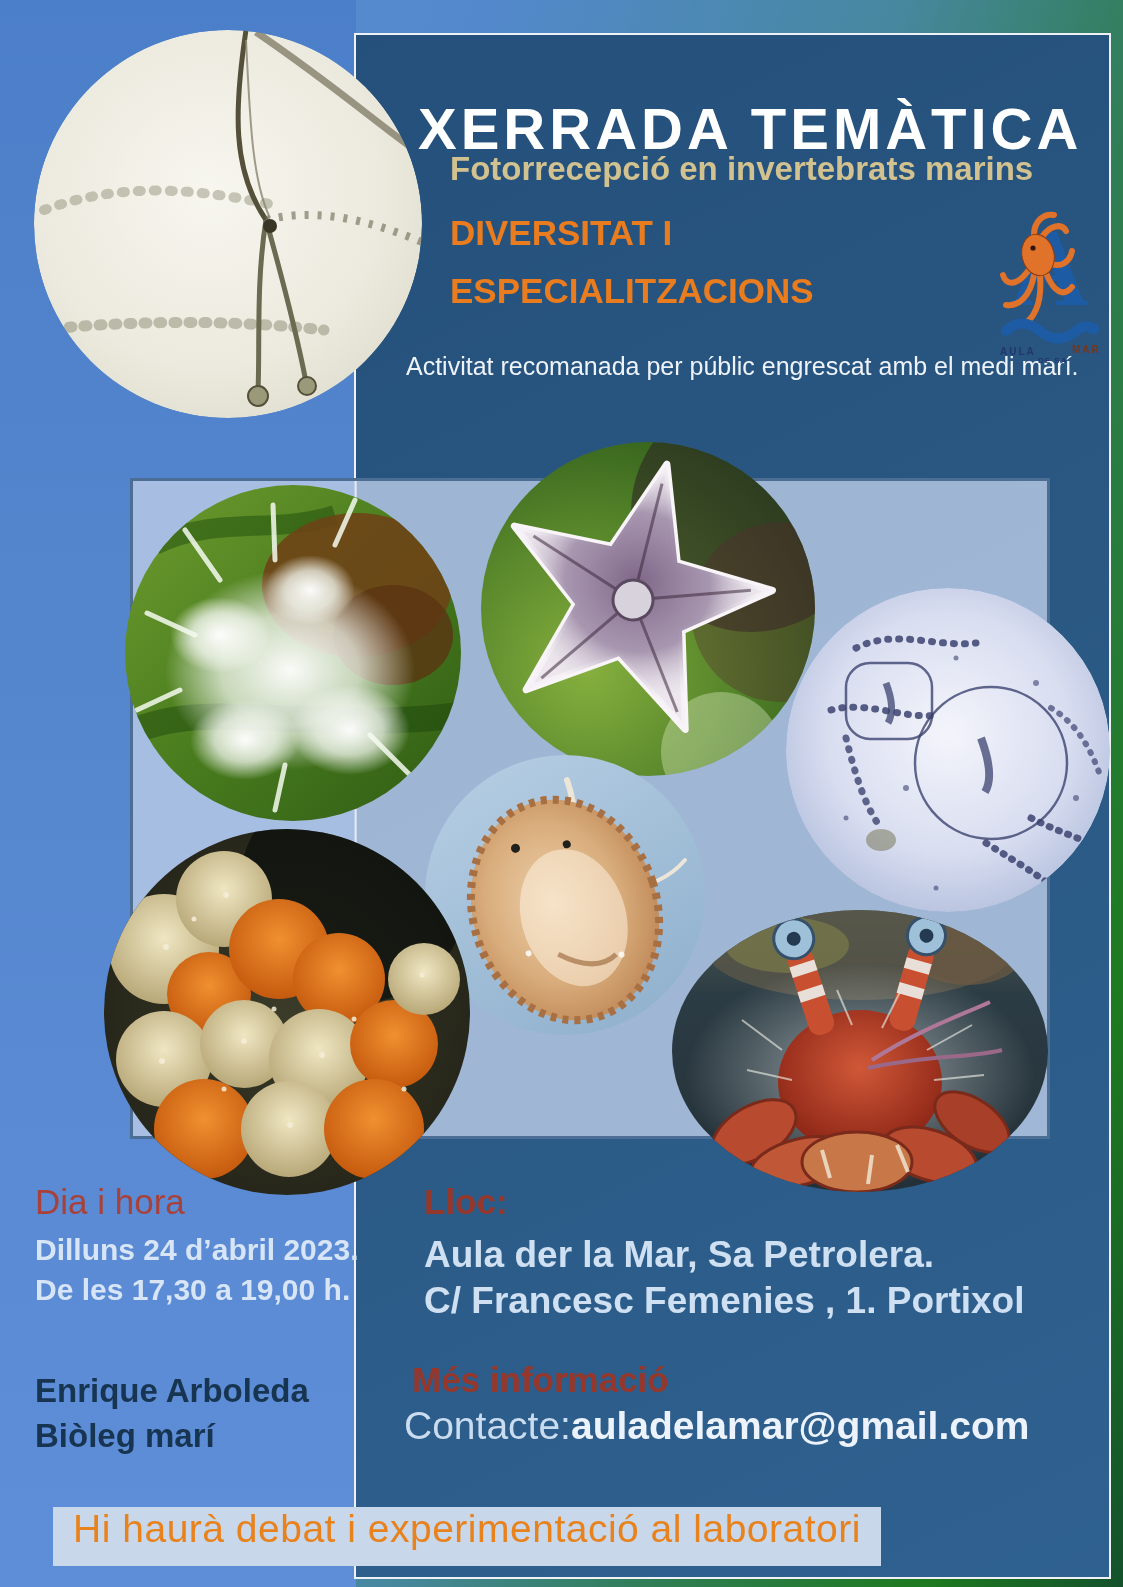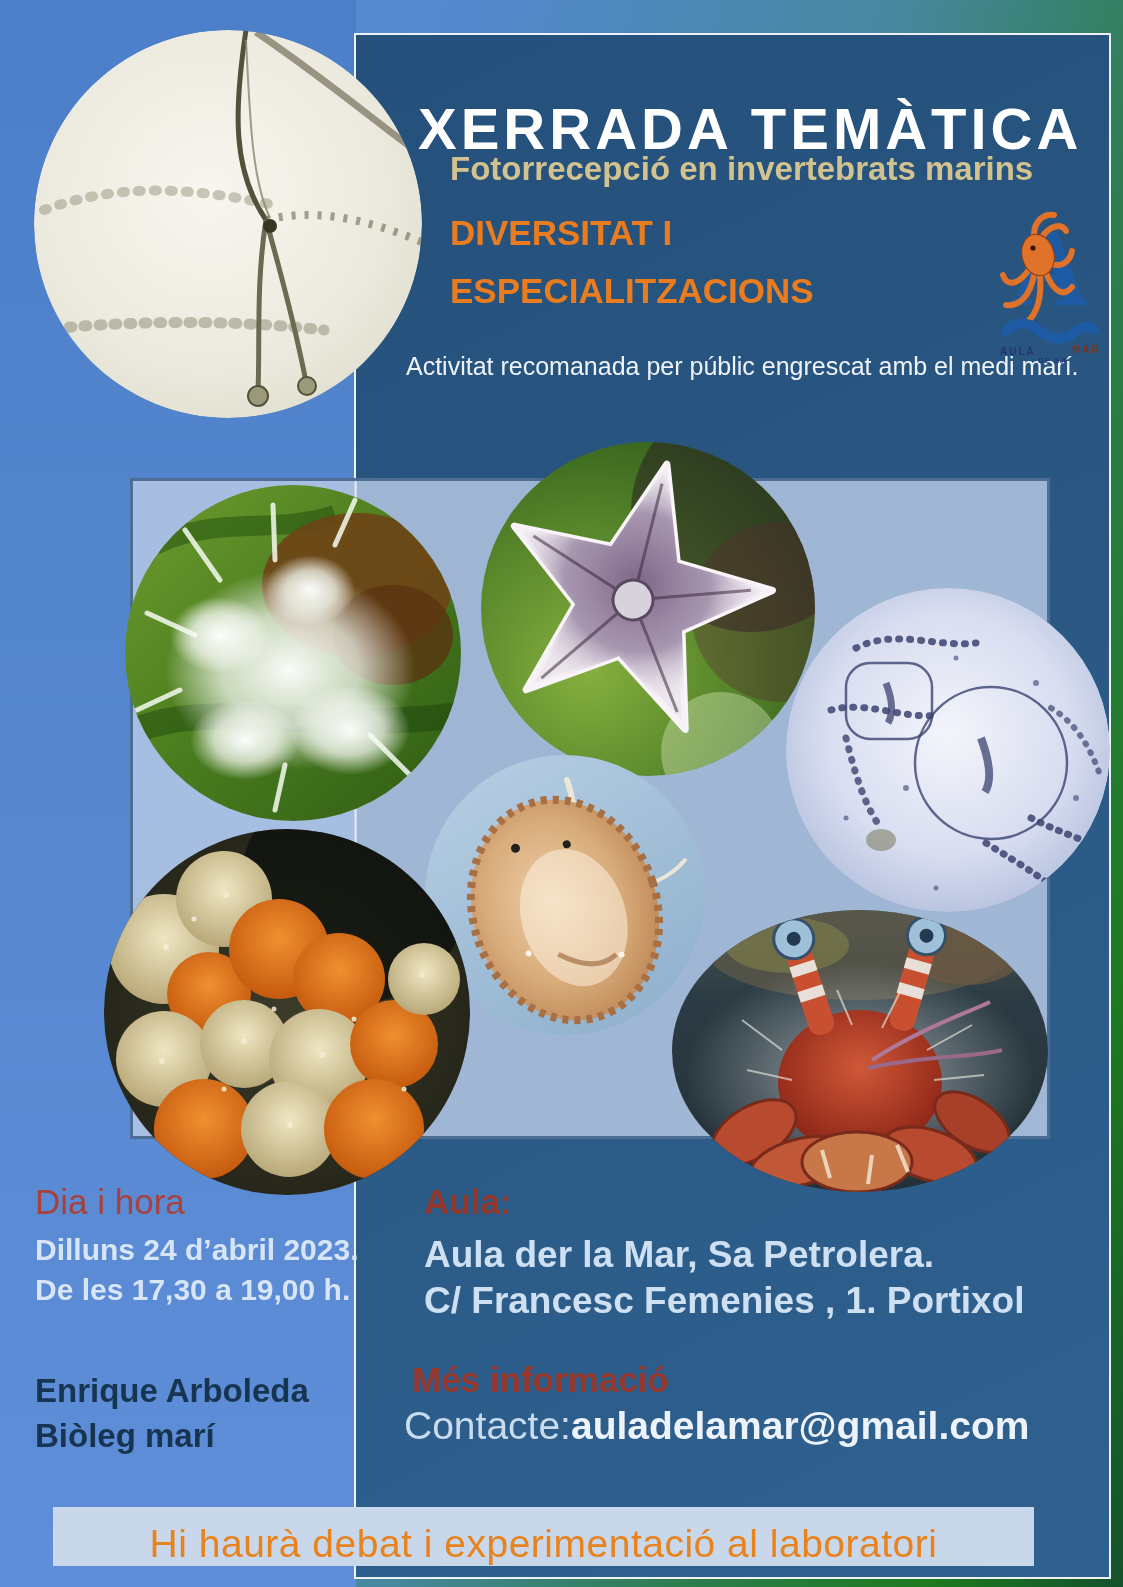--- a/index.html
+++ b/index.html
@@ -40,22 +40,22 @@
   .t-when{left:35px;top:1182px;}
   .t-when-lines{left:35px;top:1230px;color:#d7e5f6;font-size:30px;font-weight:700;line-height:40px;}
   .t-speaker-lbl{left:35px;top:1322px;}
   .t-speaker{left:35px;top:1368px;color:#173450;font-size:33px;font-weight:700;line-height:45px;}
   .t-where-lbl{left:424px;top:1182px;}
   .t-where{left:424px;top:1232px;color:#cfe0f2;font-size:37px;font-weight:700;line-height:46px;}
   .t-info-lbl{left:412px;top:1360px;}
   .t-contact{left:404px;top:1404px;font-size:39px;color:#c9dcf0;font-weight:400;}
   .t-contact b{color:#ecf3fc;font-weight:700;}
   
-  .banner{left:53px;top:1507px;width:981px;height:59px;background:#c9d7ea;
-    display:flex;align-items:flex-end;justify-content:center;}
+  .banner{left:53px;top:1507px;width:828px;height:59px;background:#c9d7ea;
+    display:flex;align-items:flex-start;justify-content:center;}
   .banner span{color:#e8821c;font-size:39px;font-weight:400;letter-spacing:.5px;white-space:nowrap;}
   
   .logo{left:998px;top:203px;width:102px;height:162px;}
   .logo svg{display:block;width:100%;height:100%;}
 </style>
 </head>
 <body>
 
 <div id="poster">
 
@@ -366,21 +366,21 @@
   <div class="abs lbl-red t-when">Dia i hora</div>
   <div class="abs t-when-lines">
     <div>Dilluns 24 d’abril 2023.</div>
     <div>De les 17,30 a 19,00 h.</div>
   </div>
   <div class="abs t-speaker">
     <div>Enrique Arboleda</div>
     <div>Biòleg marí</div>
   </div>
 
-  <div class="abs lbl-red2 t-where-lbl">Aula:</div>
+  <div class="abs lbl-red2 t-where-lbl">Lloc:</div>
   <div class="abs t-where">
     <div>Aula der la Mar, Sa Petrolera.</div>
     <div>C/ Francesc Femenies , 1. Portixol</div>
   </div>
   <div class="abs lbl-red2 t-info-lbl">Més informació</div>
   <div class="abs t-contact">
     <span>Contacte:</span><b>auladelamar@gmail.com</b>
   </div>
 
   <div class="abs banner">

